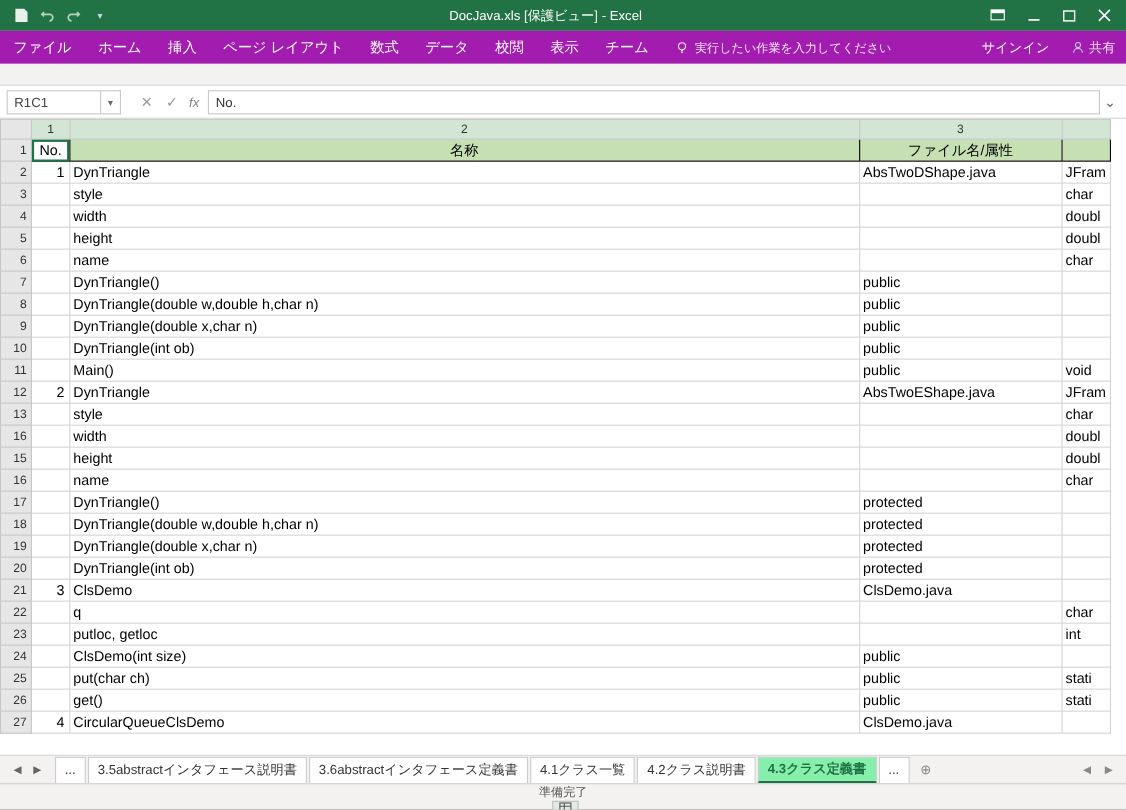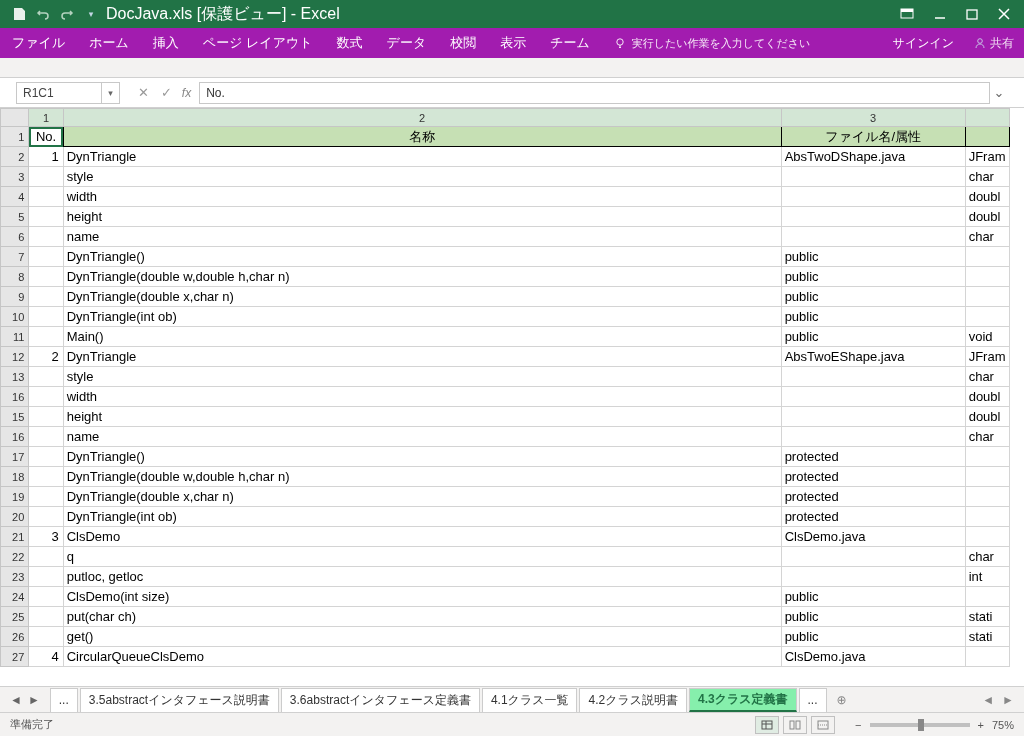--- a/index.html
+++ b/index.html
@@ -1,30 +1,30 @@
 <!DOCTYPE html>
 <html><head>
 <meta charset="utf-8">
 <style>
 * { margin: 0; padding: 0; box-sizing: border-box; font-family: "Segoe UI", "Meiryo", sans-serif; }
 body { width: 1024px; height: 736px; background: #333; overflow: hidden; }
 .app { width: 1024px; height: 736px; background: #fff; display: flex; flex-direction: column; }
 .titlebar { height: 28px; background: #217346; color: #fff; display: flex; align-items: center; font-size: 12px; }
 .titlebar .qat { display: flex; align-items: center; gap: 6px; padding: 0 6px 0 10px; }
 .titlebar .qat .ic { width: 18px; display: flex; align-items: center; justify-content: center; opacity: 0.95; }
-.titlebar .title { flex: 1; text-align: left; font-size: 16px; }
+.titlebar .title { flex: 1; text-align: center; font-size: 12px; }
 .titlebar .winctl { display: flex; align-items: center; gap: 20px; padding: 0 14px; }
 .ribbon { height: 30px; background: #a21caf; color: #fff; display: flex; align-items: center; font-size: 13px; padding: 0 0 0 0; }
 .ribbon .tab { padding: 0 12px; height: 30px; display: flex; align-items: center; }
 .ribbon .spacer { flex: 1; }
 .ribbon .signin { padding: 0 10px; font-size: 12px; }
 .ribbon .share { padding: 0 10px; display:flex; align-items:center; gap:4px; font-size:12px; opacity:0.85; }
 .ribbon .tellme { display: flex; align-items: center; gap: 6px; font-size: 11px; opacity: 0.9; }
 .belowribbon { height: 20px; background: #f3f2f1; border-bottom: 1px solid #d0d0d0; }
-.fxbar { height: 30px; background: #fff; border-bottom: 1px solid #d0d0d0; display: flex; align-items: center; font-size: 13px; padding: 0 16px; }
+.fxbar { height: 30px; background: #fff; border-bottom: 1px solid #d0d0d0; display: flex; align-items: center; font-size: 13px; padding: 0 6px; }
 .namebox { width: 86px; height: 22px; border: 1px solid #c8c8c8; display: flex; align-items: center; padding: 0 6px; font-size: 12px; color: #444; }
 .namebox-dd { width: 18px; height: 22px; border: 1px solid #c8c8c8; border-left: none; display:flex; align-items:center; justify-content:center; font-size:9px; color:#666; }
 .fxbtns { display: flex; align-items: center; margin-left: 18px; gap: 12px; color: #999; }
 .fxlabel { font-style: italic; color: #888; font-size: 12px; margin-left: 10px; }
 .fxinput { flex: 1; margin-left: 8px; height: 22px; border: 1px solid #c8c8c8; padding: 0 6px; font-size: 12px; color: #333; display:flex; align-items:center; }
 .fxexpand { width:18px; display:flex; justify-content:center; color:#666; }
 .gridwrap { flex: 1; overflow: hidden; background: #fff; position: relative; }
 table.grid { border-collapse: collapse; width: 1010px; font-size: 13px; font-family: "MS Gothic", "Courier New", monospace; }
 table.grid th.corner { width: 28px; height: 18px; background: #e6e6e6; border: 1px solid #c6c6c6; }
 table.grid th.colh { background: #e6e6e6; border: 1px solid #c6c6c6; font-weight: normal; color: #333; height: 18px; font-size: 11px; font-family: "Segoe UI", sans-serif; }
@@ -38,21 +38,21 @@
 table.grid td.col1 { width: 34px; }
 table.grid td.col2 { width: 710px; }
 table.grid td.col3 { width: 182px; }
 table.grid td.col4 { width: 40px; }
 .tabsbar { height: 26px; background: #f3f2f1; border-top: 1px solid #d0d0d0; display: flex; align-items: center; font-size: 12px; }
 .tabsbar .nav { padding: 0 10px; color: #666; display: flex; gap: 6px; }
 .tabsbar .st { padding: 0 8px; height: 24px; border: 1px solid #ccc; border-bottom: none; background: #fff; display: flex; align-items: center; color: #333; margin-right: 2px; }
 .tabsbar .st.active { background: #86efac; border-bottom: 2px solid #217346; color: #217346; font-weight: bold; }
 .tabsbar .addico { padding: 0 8px; color: #888; }
 .tabsbar .scroll { margin-left: auto; padding: 0 10px; color: #888; display:flex; gap:8px; }
-.statusbar { height: 24px; background: #f3f2f1; border-top: 1px solid #d0d0d0; display: flex; align-items: center; font-size: 11px; padding: 0 10px; color: #555; }
+.statusbar { height: 24px; background: #f3f2f1; border-top: 1px solid #d0d0d0; display: flex; align-items: center; font-size: 11px; padding: 0 10px; color: #555; flex-direction: column; }
 .statusbar .spacer { flex: 1; }
 .statusbar .viewbtn { width: 24px; height: 18px; border: 1px solid #c0c0c0; margin-left: 4px; display:flex; align-items:center; justify-content:center; font-size:10px; }
 .statusbar .viewbtn.active { background:#e0ece3; }
 .statusbar .zoom { display: flex; align-items: center; gap: 8px; margin-left: 20px; }
 .statusbar .slider { width: 100px; height: 4px; background: #c0c0c0; position: relative; }
 .statusbar .slider .thumb { position: absolute; left: 48px; top: -4px; width: 6px; height: 12px; background: #888; }
 svg { display: block; }
 </style>
 </head>
 <body>

